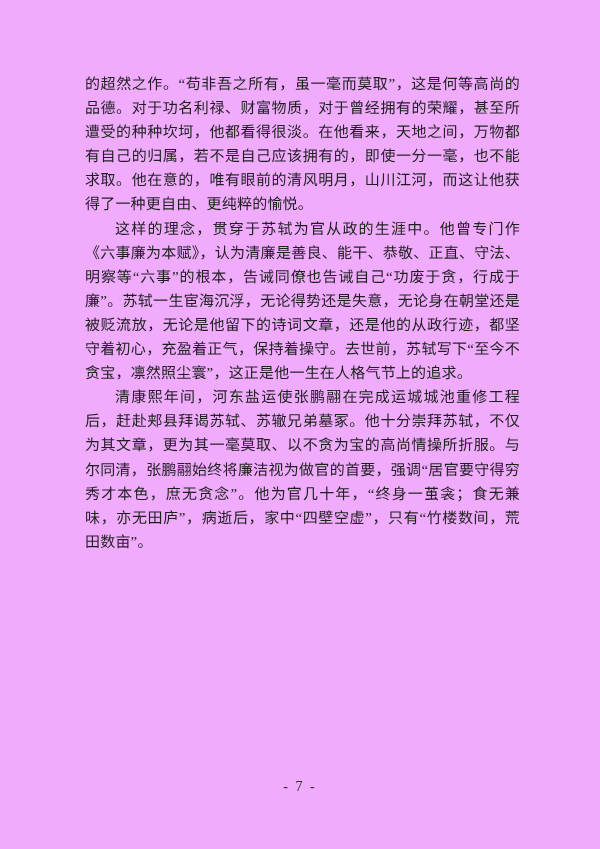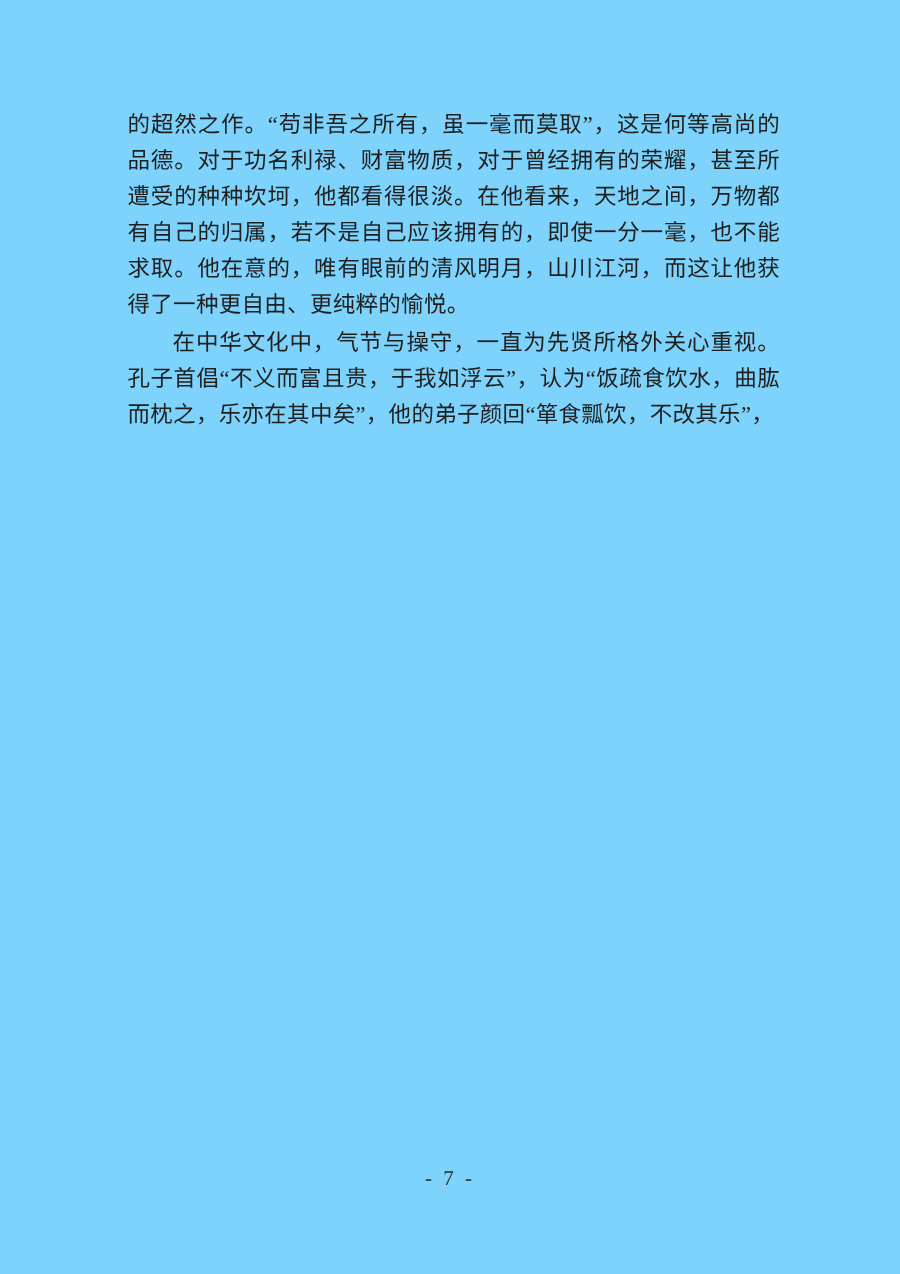--- a/index.html
+++ b/index.html
@@ -4,21 +4,21 @@
 <style>
   html, body {
     margin: 0;
     padding: 0;
     background: #ffffff;
   }
   .page {
     position: relative;
     width: 600px;
     height: 849px;
-    background: #7dd3fc;
+    background: #f0abfc;
     overflow: hidden;
     font-family: "Liberation Serif", "DejaVu Serif", serif;
   }
   .text-body {
     position: absolute;
     left: 85px;
     top: 72px;
     width: 435px;
     color: #1f1f1f;
     font-size: 15px;
@@ -44,16 +44,17 @@
     font-size: 14px;
     letter-spacing: 2px;
   }
 </style>
 </head>
 <body>
 
 <div class="page">
   <div class="text-body">
     <p>的超然之作。“苟非吾之所有，虽一毫而莫取”，这是何等高尚的品德。对于功名利禄、财富物质，对于曾经拥有的荣耀，甚至所遭受的种种坎坷，他都看得很淡。在他看来，天地之间，万物都有自己的归属，若不是自己应该拥有的，即使一分一毫，也不能求取。他在意的，唯有眼前的清风明月，山川江河，而这让他获得了一种更自由、更纯粹的愉悦。</p>
-    <p class="indent">在中华文化中，气节与操守，一直为先贤所格外关心重视。孔子首倡“不义而富且贵，于我如浮云”，认为“饭疏食饮水，曲肱而枕之，乐亦在其中矣”，他的弟子颜回“箪食瓢饮，不改其乐”，</p>
+    <p class="indent">这样的理念，贯穿于苏轼为官从政的生涯中。他曾专门作《六事廉为本赋》，认为清廉是善良、能干、恭敬、正直、守法、明察等“六事”的根本，告诫同僚也告诫自己“功废于贪，行成于廉”。苏轼一生宦海沉浮，无论得势还是失意，无论身在朝堂还是被贬流放，无论是他留下的诗词文章，还是他的从政行迹，都坚守着初心，充盈着正气，保持着操守。去世前，苏轼写下“至今不贪宝，凛然照尘寰”，这正是他一生在人格气节上的追求。</p>
+    <p class="indent">清康熙年间，河东盐运使张鹏翮在完成运城城池重修工程后，赶赴郏县拜谒苏轼、苏辙兄弟墓冢。他十分崇拜苏轼，不仅为其文章，更为其一毫莫取、以不贪为宝的高尚情操所折服。与尔同清，张鹏翮始终将廉洁视为做官的首要，强调“居官要守得穷秀才本色，庶无贪念”。他为官几十年，“终身一茧衾；食无兼味，亦无田庐”，病逝后，家中“四壁空虚”，只有“竹楼数间，荒田数亩”。</p>
   </div>
   <div class="footer">- 7 -</div>
 </div>
 
 </body></html>

